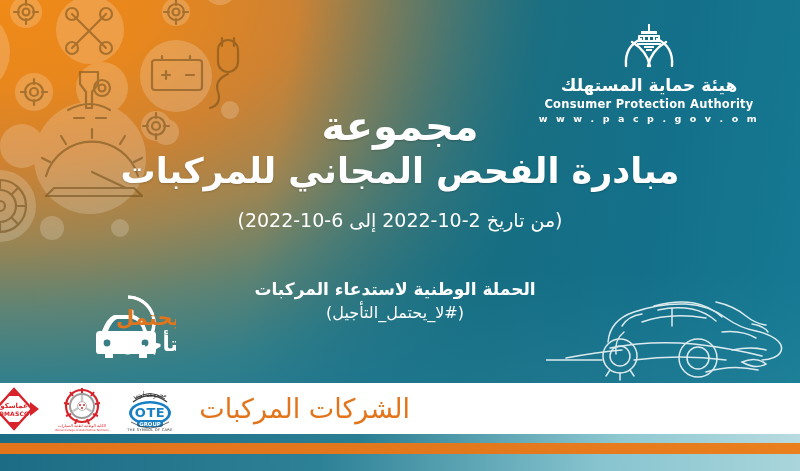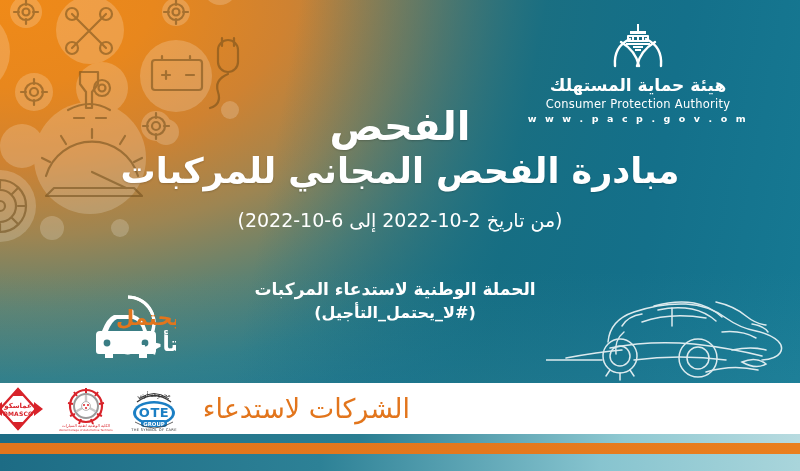--- a/index.html
+++ b/index.html
@@ -48,30 +48,30 @@
 
   
   .icon-cluster{
     position:absolute;left:-70px;top:-60px;width:330px;height:320px;
     opacity:.95;
   }
   .icon-cluster svg{width:100%;height:100%;display:block;}
 
   
   .authority{
-    position:absolute;right:28px;top:22px;
+    position:absolute;right:17px;top:22px;
     width:268px;text-align:center;color:#ffffff;
   }
   .emblem{width:58px;height:48px;margin:0 auto 6px;display:block;}
   .auth-ar{
     font-size:17px;font-weight:700;letter-spacing:.4px;
     line-height:1.1;margin:0 0 3px;color:#ffffff;
   }
   .auth-en{
-    font-size:11.5px;font-weight:400;letter-spacing:.25px;
+    font-size:11.5px;font-weight:700;letter-spacing:.25px;
     line-height:1.1;margin:0 0 4px;color:#ffffff;direction:ltr;
   }
   .auth-url{
     font-size:9.5px;font-weight:700;letter-spacing:2.6px;
     line-height:1.1;margin:0;color:#ffffff;direction:ltr;
   }
 
   
   .headline{
     position:absolute;left:0;right:0;top:104px;
@@ -90,21 +90,21 @@
     color:#ffffff;
     text-align:center;
   }
 
   
   .campaign{
     position:absolute;left:0;right:10px;top:279px;
     text-align:center;color:#ffffff;
   }
   .c-line1{font-size:17px;font-weight:700;line-height:1.25;margin:0;}
-  .c-line2{font-size:16px;font-weight:700;line-height:1.3;margin:3px 12px 0;}
+  .c-line2{font-size:16px;font-weight:400;line-height:1.3;margin:3px 12px 0;}
 
   
   .mark{
     position:absolute;left:24px;top:287px;width:152px;height:80px;
   }
   .mark svg{width:100%;height:100%;display:block;}
 
   
   .car-sketch{
     position:absolute;right:4px;top:274px;width:250px;height:110px;
@@ -261,21 +261,21 @@
         <path d="M12 20 C22 26 28 34 30 44"></path>
         <path d="M46 20 C36 26 30 34 28 44"></path>
       </g>
     </svg>
     <p class="auth-ar">هيئة حماية المستهلك</p>
     <p class="auth-en">Consumer Protection Authority</p>
     <p class="auth-url">w w w . p a c p . g o v . o m</p>
   </div>
 
   <div class="headline">
-    <h1 class="h-line1">الفحص</h1>
+    <h1 class="h-line1">مجموعة</h1>
     <h2 class="h-line2">مبادرة الفحص المجاني للمركبات</h2>
     <p class="h-dates">(من تاريخ 2-10-2022 إلى 6-10-2022)</p>
   </div>
 
   <div class="campaign">
     <p class="c-line1">الحملة الوطنية لاستدعاء المركبات</p>
     <p class="c-line2">(#لا_يحتمل_التأجيل)</p>
   </div>
 
   <div class="mark">
@@ -317,21 +317,21 @@
         <path d="M186 76 q20 -4 34 0"></path>
         <path d="M196 88 q14 -6 24 2 q-10 6 -24 -2z"></path>
         <path d="M160 98 q26 -8 52 -2"></path>
         <path d="M206 50 q12 2 16 8"></path>
         <path d="M176 58 q20 -2 34 6"></path>
       </g>
     </svg>
   </div>
 
   <div class="partners">
-    <div class="partners-title">الشركات لاستدعاء</div>
+    <div class="partners-title">الشركات المركبات</div>
     <div class="partner-logos">
 
       <div class="partner-logo">
         <svg viewBox="0 0 54 46" xmlns="http://www.w3.org/2000/svg">
           <path d="M10 16 q17 -13 34 0" fill="none" stroke="#3b3b3b" stroke-width="1.4"></path>
           <path d="M12 13 q15 -11 30 0" fill="none" stroke="#3b3b3b" stroke-width="1"></path>
           <text x="27" y="11" text-anchor="middle" font-family="DejaVu Sans, sans-serif" font-size="6" fill="#2f2f2f">مجموعة أوتي</text>
           <ellipse cx="27" cy="27" rx="21" ry="12" fill="#1b7fc4"></ellipse>
           <ellipse cx="27" cy="27" rx="18" ry="9.5" fill="#ffffff"></ellipse>
           <text x="27" y="31" text-anchor="middle" font-family="DejaVu Sans, sans-serif" font-size="13" font-weight="700" fill="#1b7fc4" letter-spacing="0.5">OTE</text>

